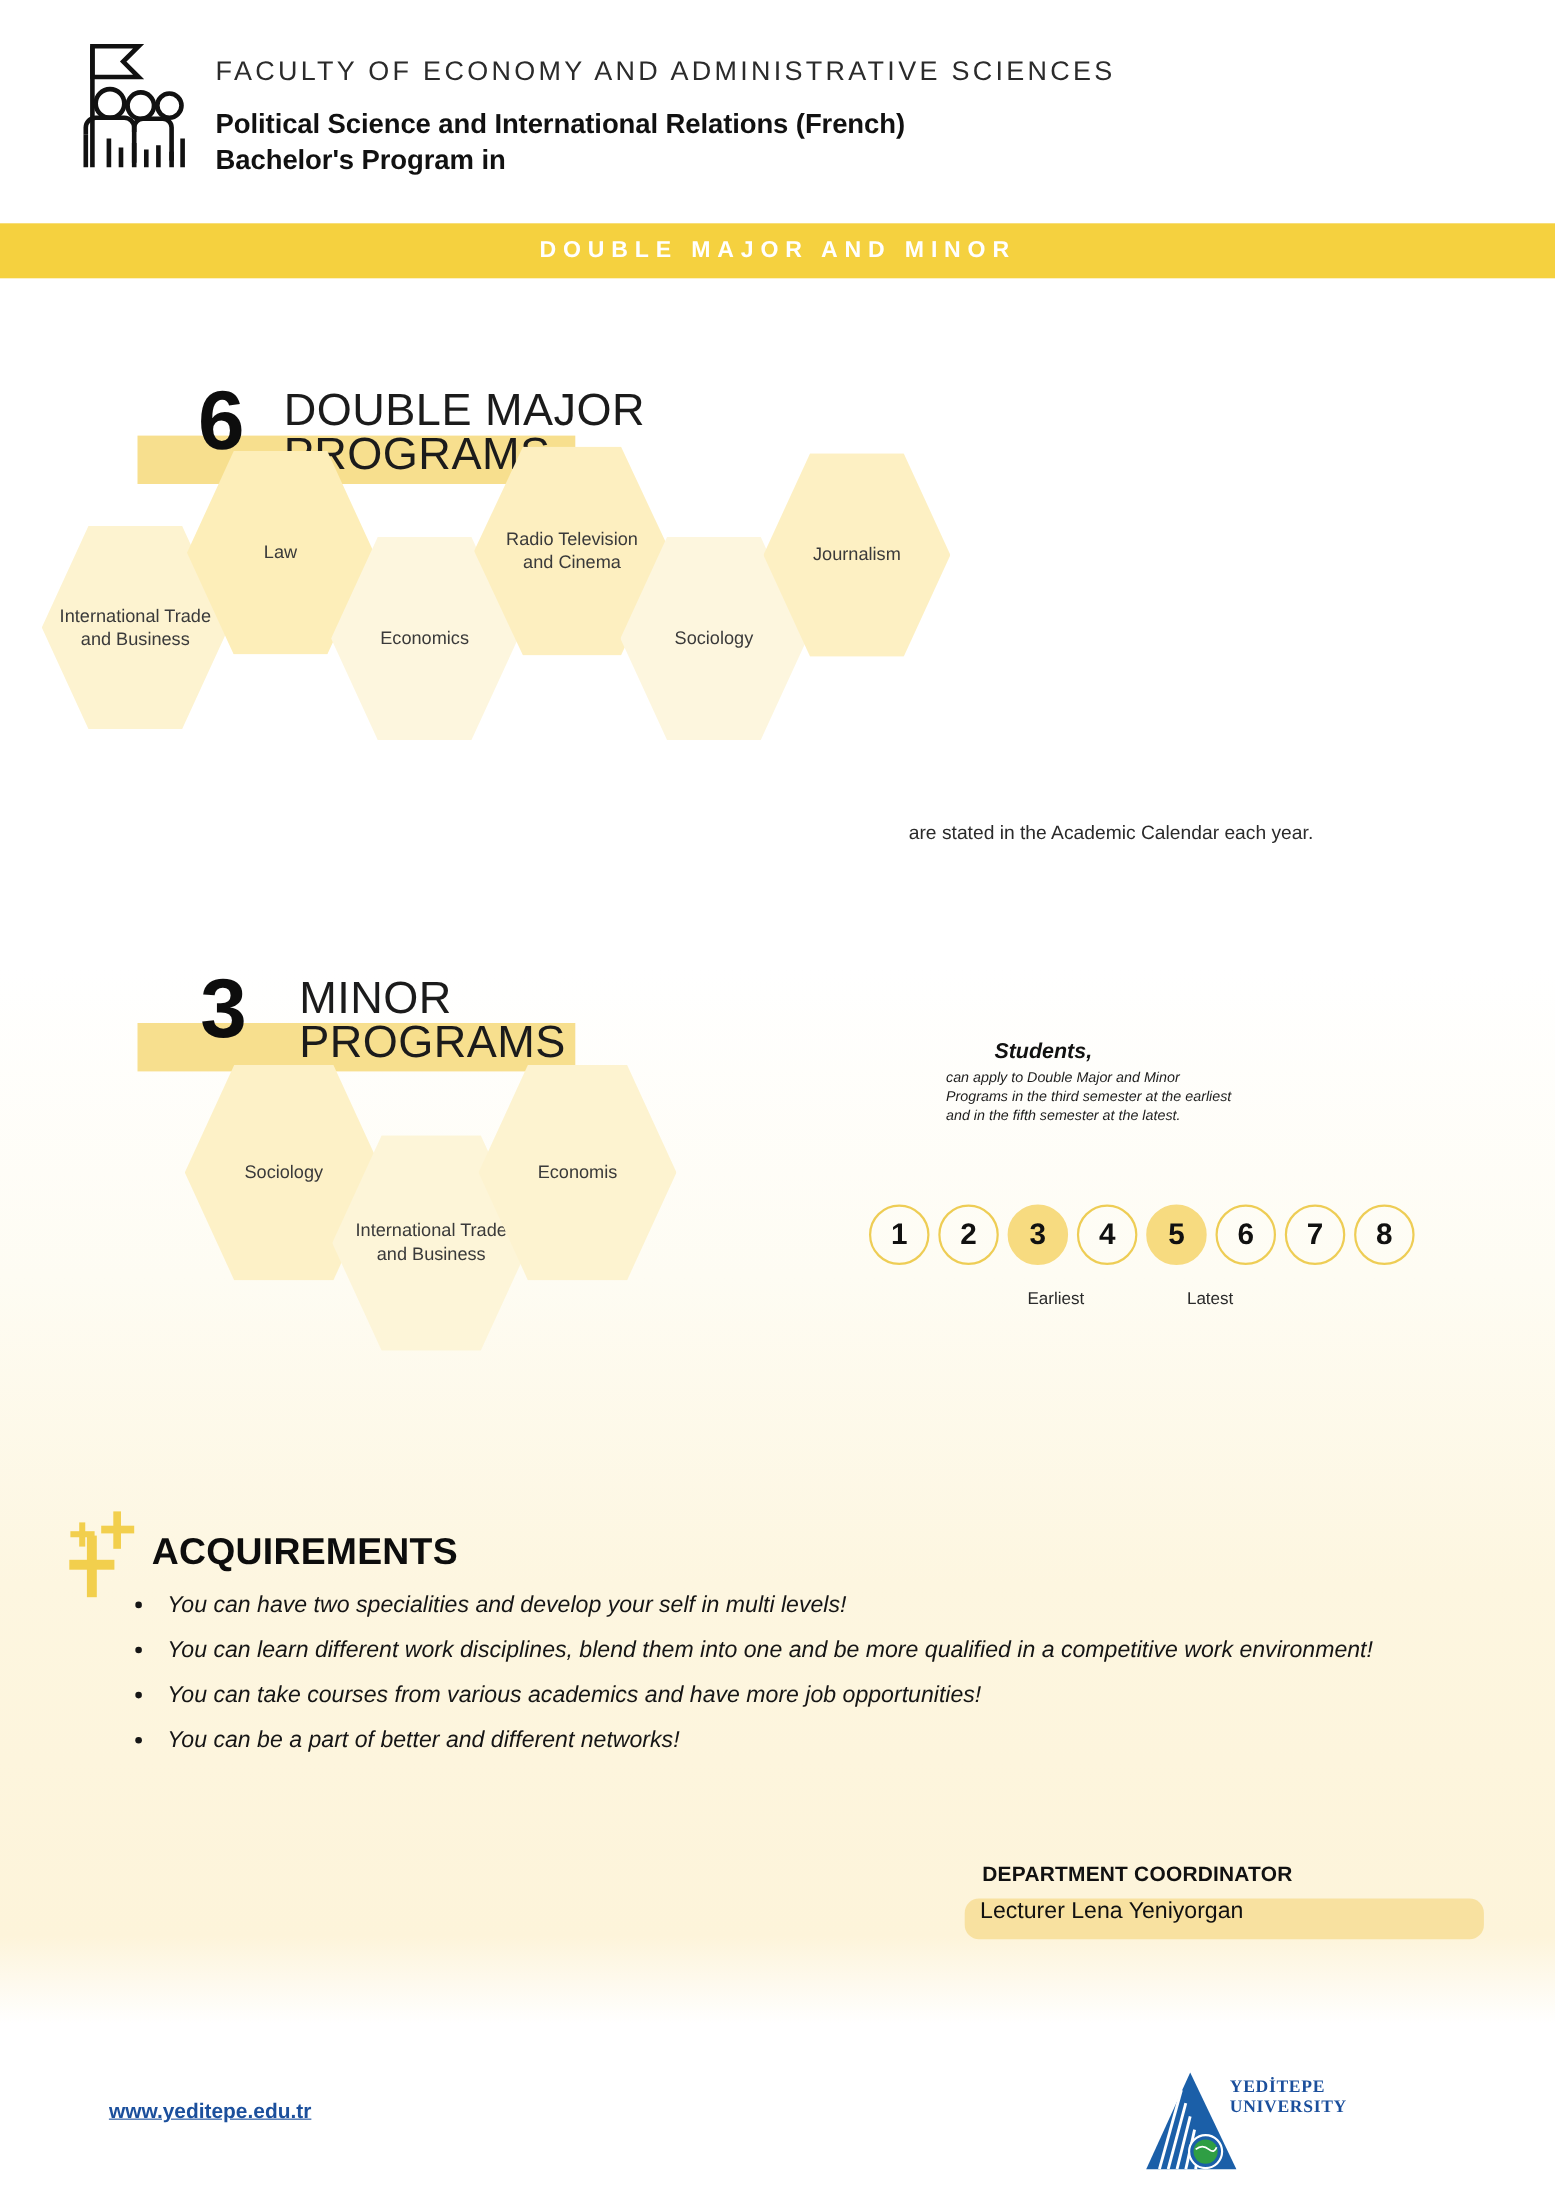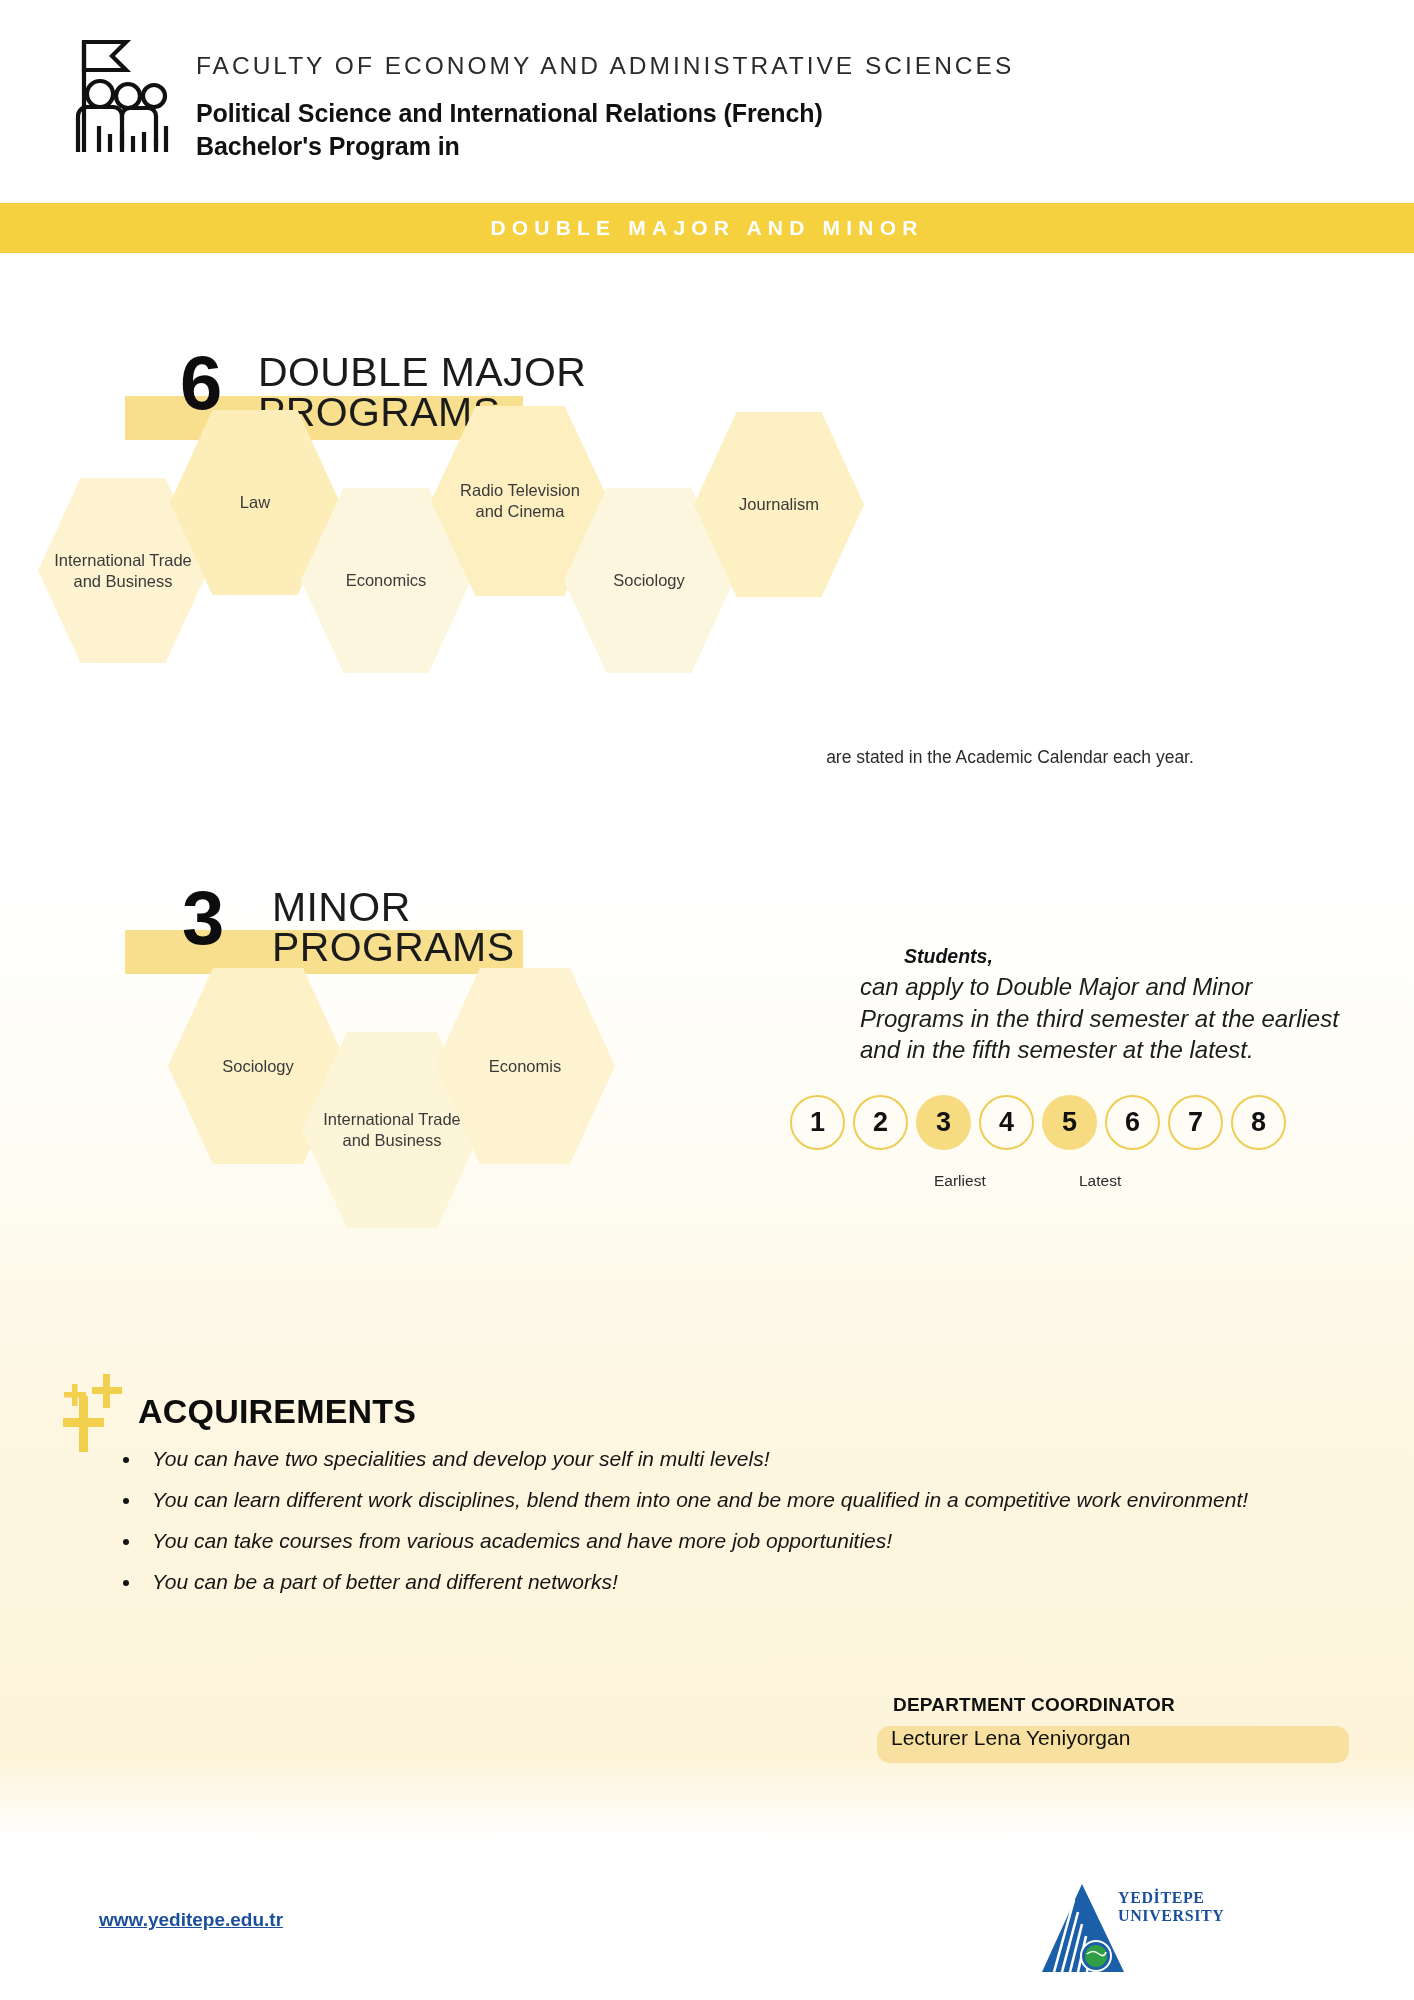--- a/index.html
+++ b/index.html
@@ -54,21 +54,21 @@
   .hex span{font-size:16.5px;color:#3a3a3a;line-height:1.26;padding:0 6px;}
 
   
   .note{
     position:absolute;font-size:17.5px;color:#2b2b2b;line-height:1.45;text-align:center;
   }
 
   
   .students{position:absolute;left:860px;top:945px;width:520px;}
   .students .s-title{font-size:19.5px;font-weight:bold;font-style:italic;color:#111;margin-left:44px;}
-  .students .s-body{font-size:24px;font-style:italic;color:#1c1c1c;line-height:1.32;margin-top:3px;}
+  .students .s-body{font-size:13px;font-style:italic;color:#1c1c1c;line-height:1.32;margin-top:3px;}
 
   
   .sem-row{position:absolute;left:790px;top:1095px;display:flex;gap:8px;}
   .sem{
     width:55px;height:55px;border-radius:50%;
     border:2.6px solid #eecd55;box-sizing:border-box;
     display:flex;align-items:center;justify-content:center;
     font-size:27px;font-weight:bold;color:#111;background:transparent;
   }
   .sem.fill{background:#f7db80;border-color:#f7db80;}

